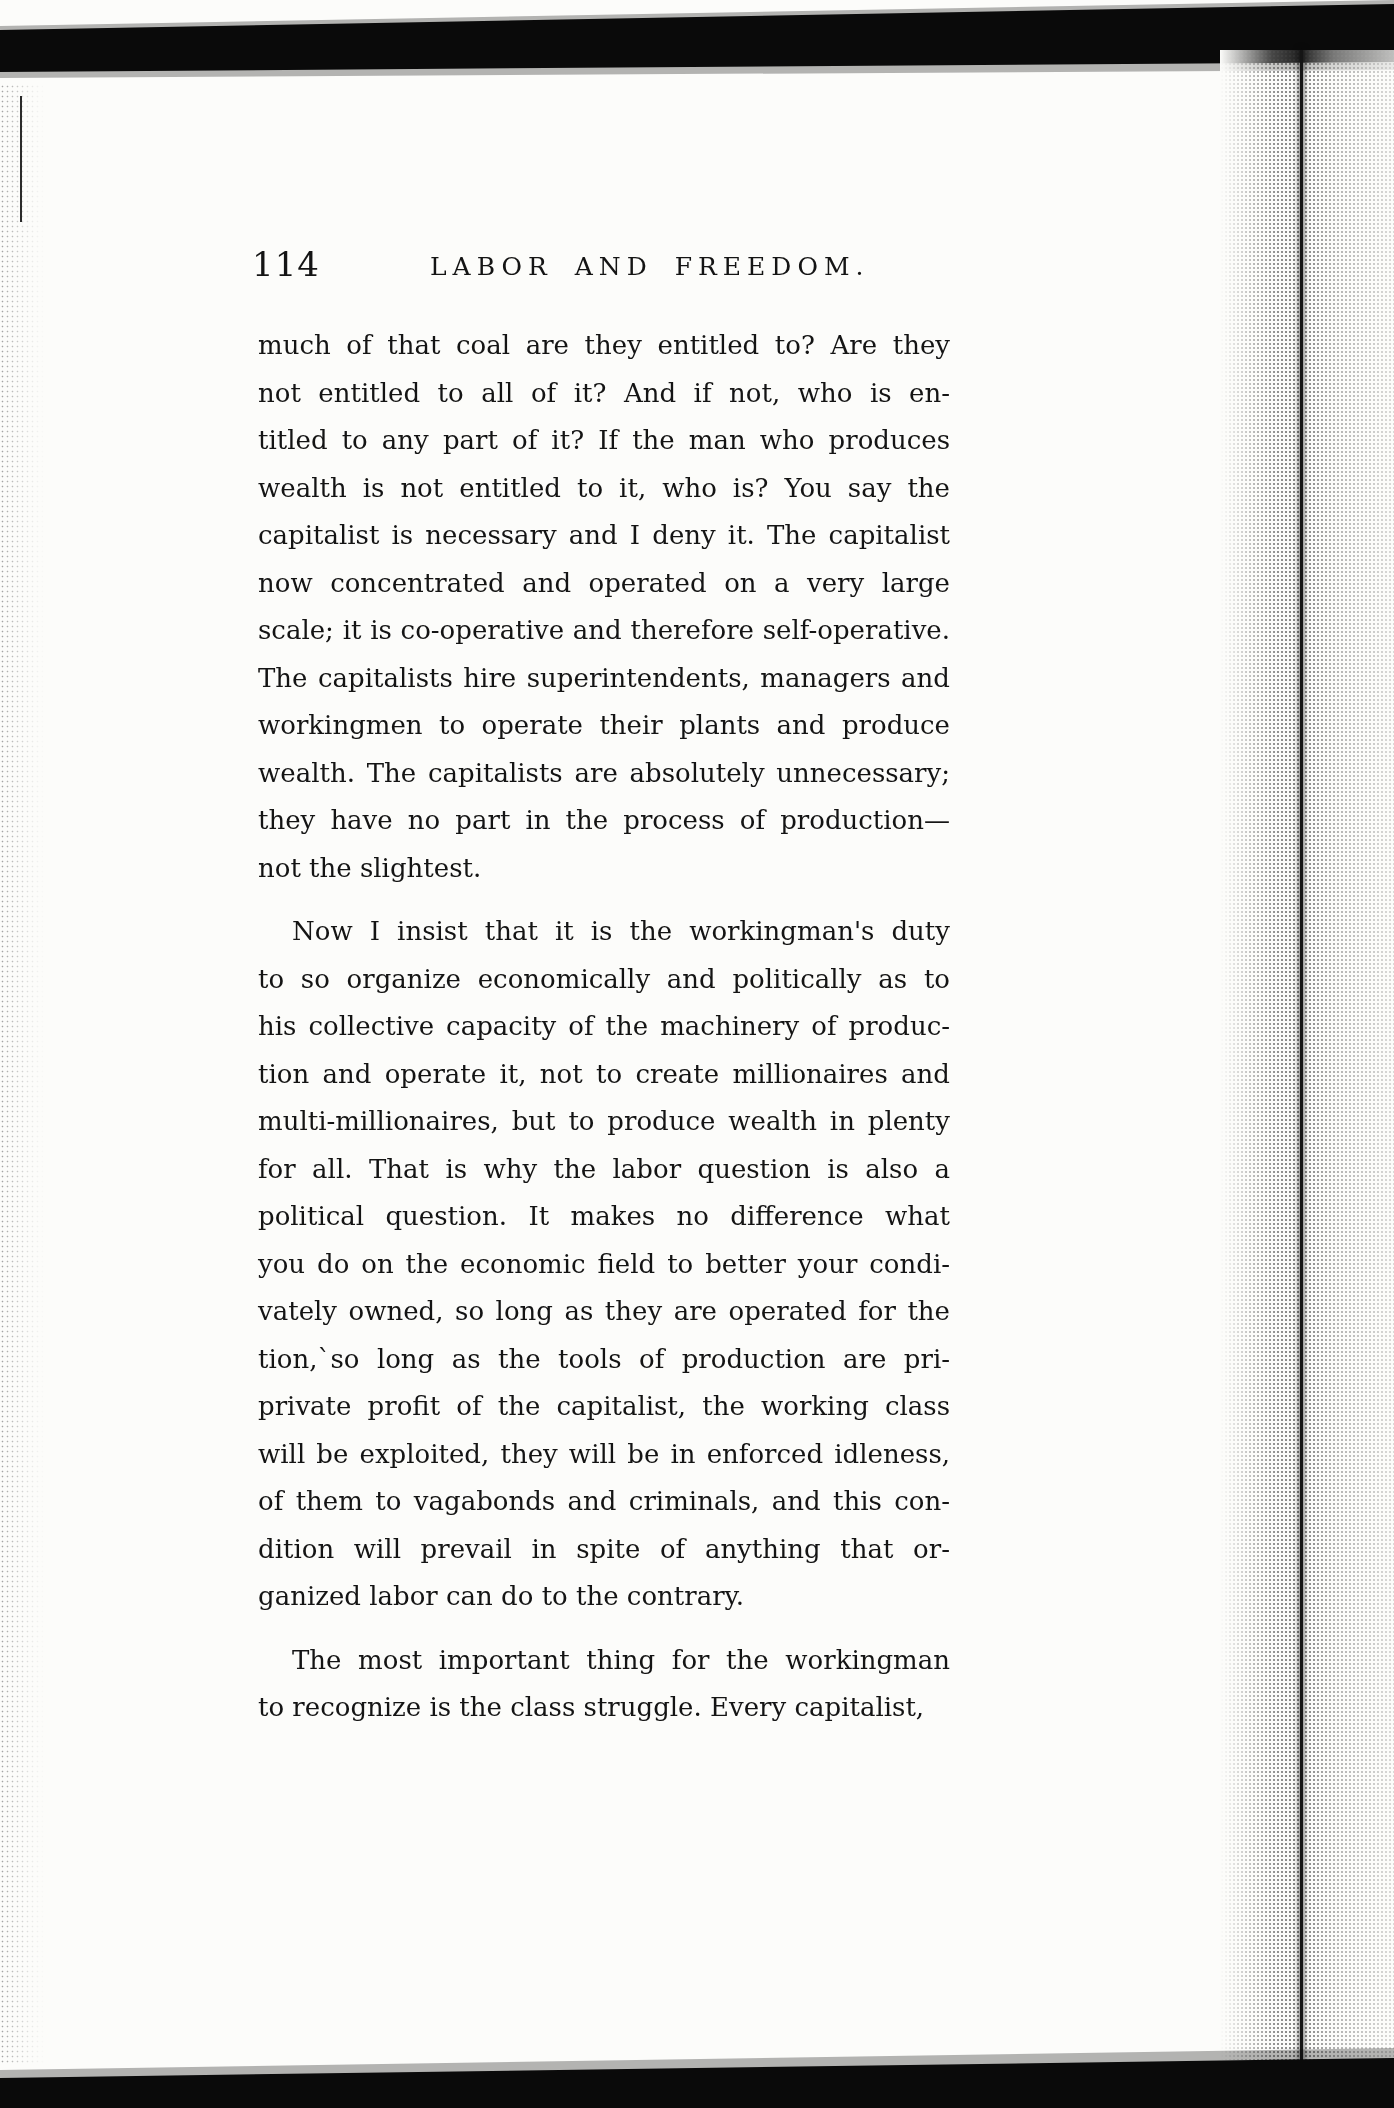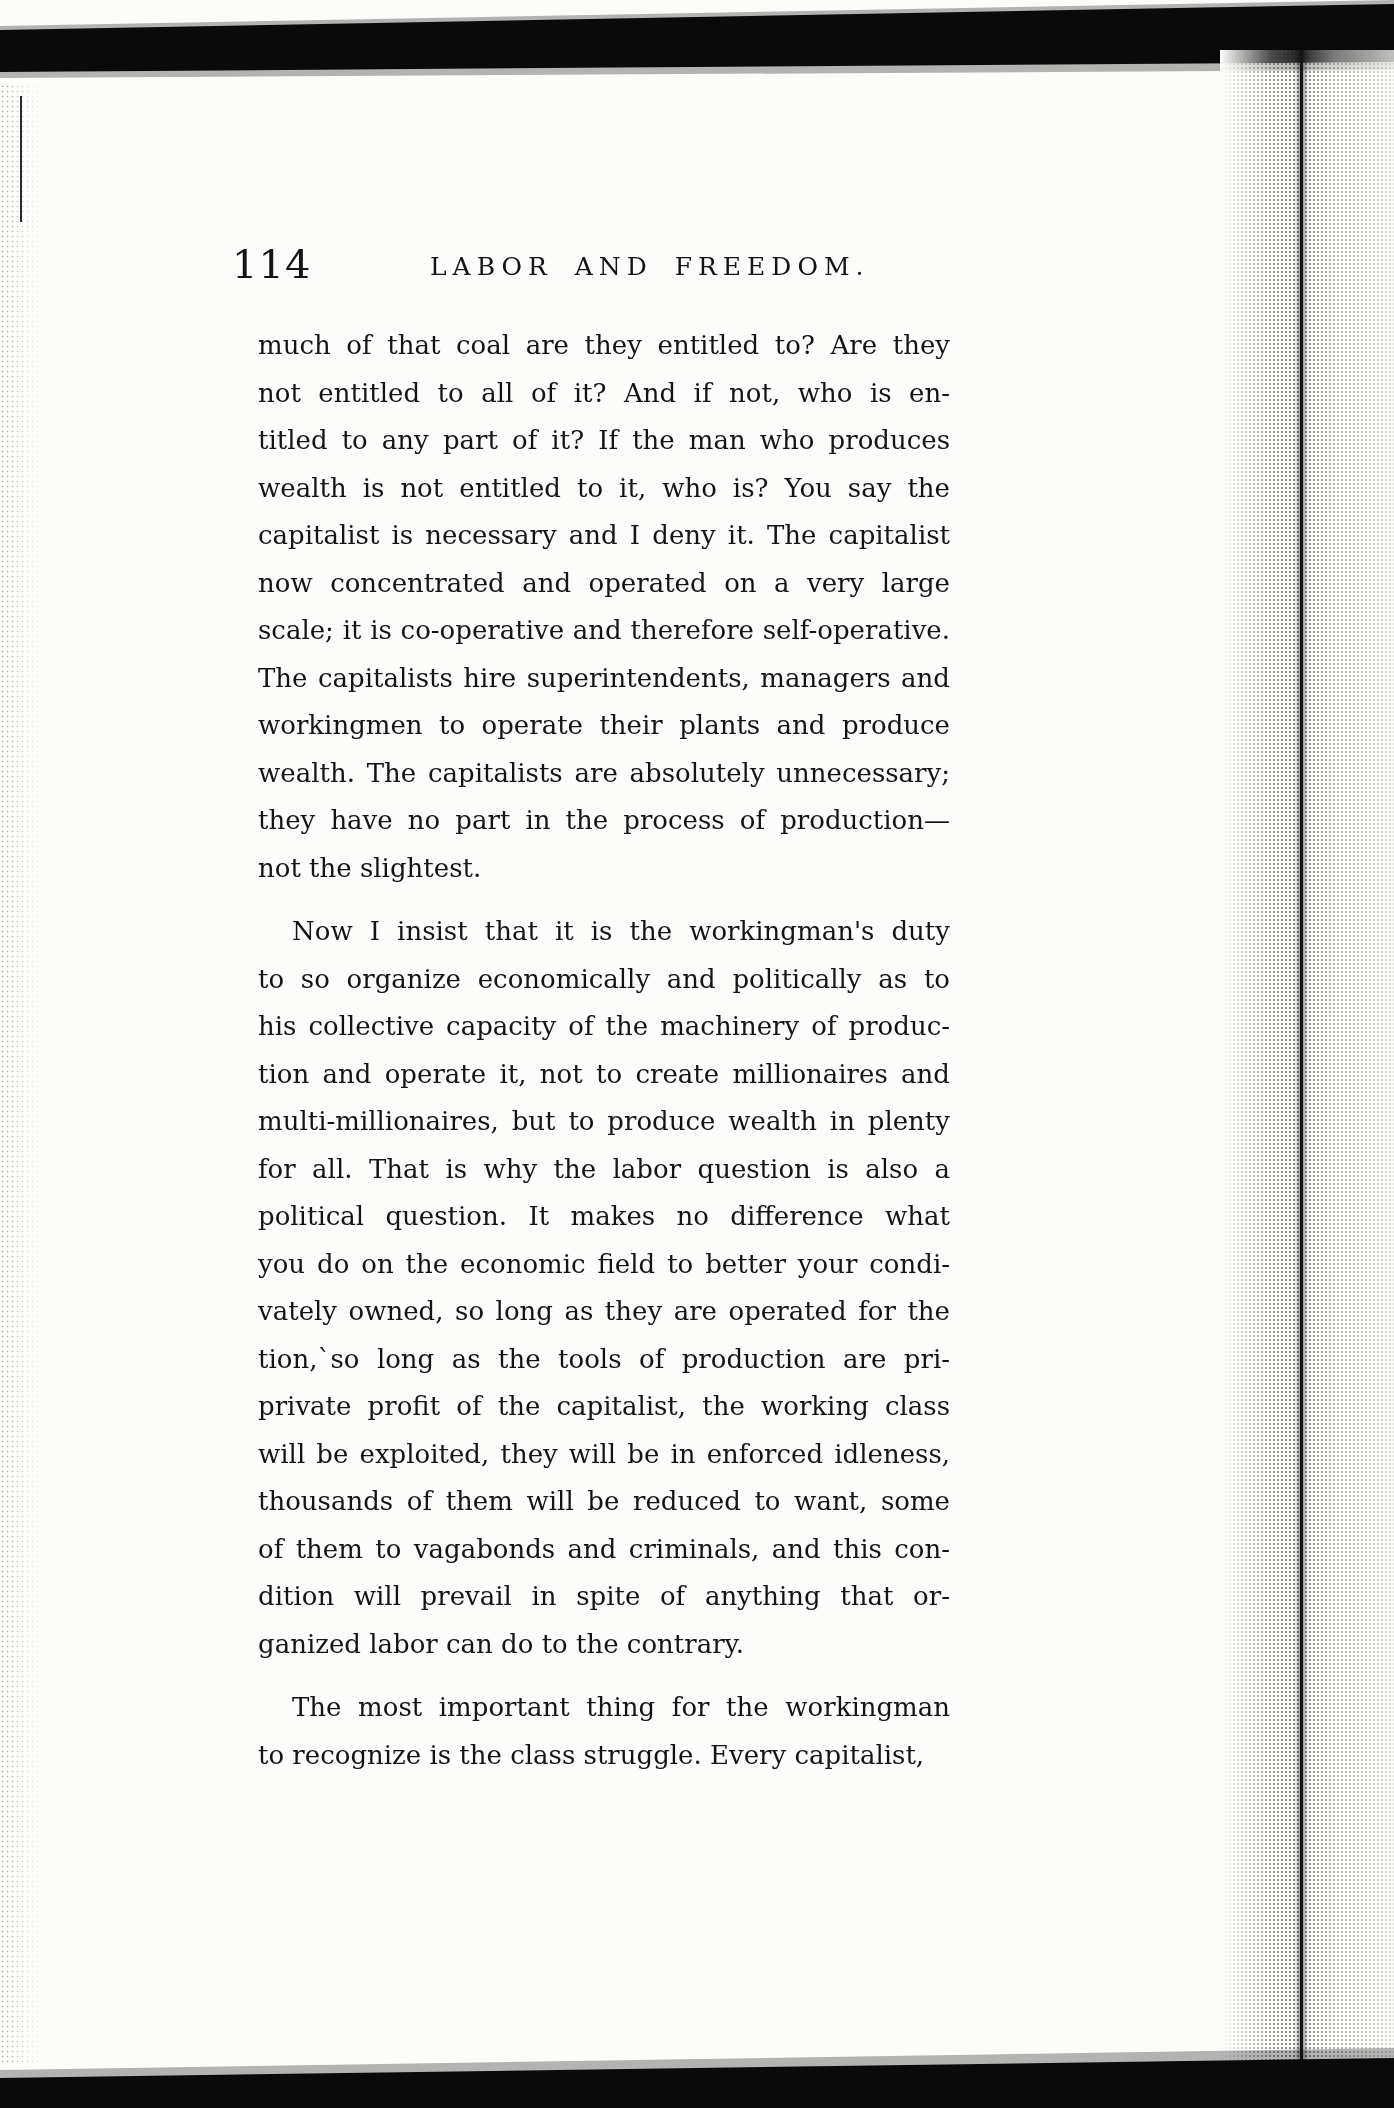--- a/index.html
+++ b/index.html
@@ -66,22 +66,22 @@
       radial-gradient(rgba(25,25,25,.55) .7px, transparent 1.1px);
     background-size: 100% 100%, 5px 5px;
   }
   .left-line {
     position: absolute; left: 20px; top: 96px; width: 2px; height: 126px;
     background: #2a2a2a;
   }
 
   
   .pagenum {
-    position: absolute; left: 232px; top: 246px;
-    font-size: 40px; line-height: 36px;
+    position: absolute; left: 252px; top: 246px;
+    font-size: 34px; line-height: 36px;
     letter-spacing: 1px;
   }
   .running-title {
     position: absolute; left: 430px; top: 252px;
     font-size: 25px; line-height: 30px;
     letter-spacing: 6px; word-spacing: 8px;
   }
 
   
   .body-text {
@@ -138,21 +138,20 @@
         <div class="line">his collective capacity of the machinery of produc-</div>
         <div class="line">tion and operate it, not to create millionaires and</div>
         <div class="line">multi-millionaires, but to produce wealth in plenty</div>
         <div class="line">for all.  That is why the labor question is also a</div>
         <div class="line">political question.  It makes no difference what</div>
         <div class="line">you do on the economic field to better your condi-</div>
         <div class="line">vately owned, so long as they are operated for the</div>
         <div class="line">tion,`so long as the tools of production are pri-</div>
         <div class="line">private profit of the capitalist, the working class</div>
         <div class="line">will be exploited, they will be in enforced idleness,</div>
-        <div class="line">thousands of them will be reduced to want, some</div>
         <div class="line">of them to vagabonds and criminals, and this con-</div>
         <div class="line">dition will prevail in spite of anything that or-</div>
         <div class="line last">ganized labor can do to the contrary.</div>
       </div>
       <div class="paragraph">
         <div class="line indent">The most important thing for the workingman</div>
         <div class="line last">to recognize is the class struggle.  Every capitalist,</div>
       </div>
     </div>
 

